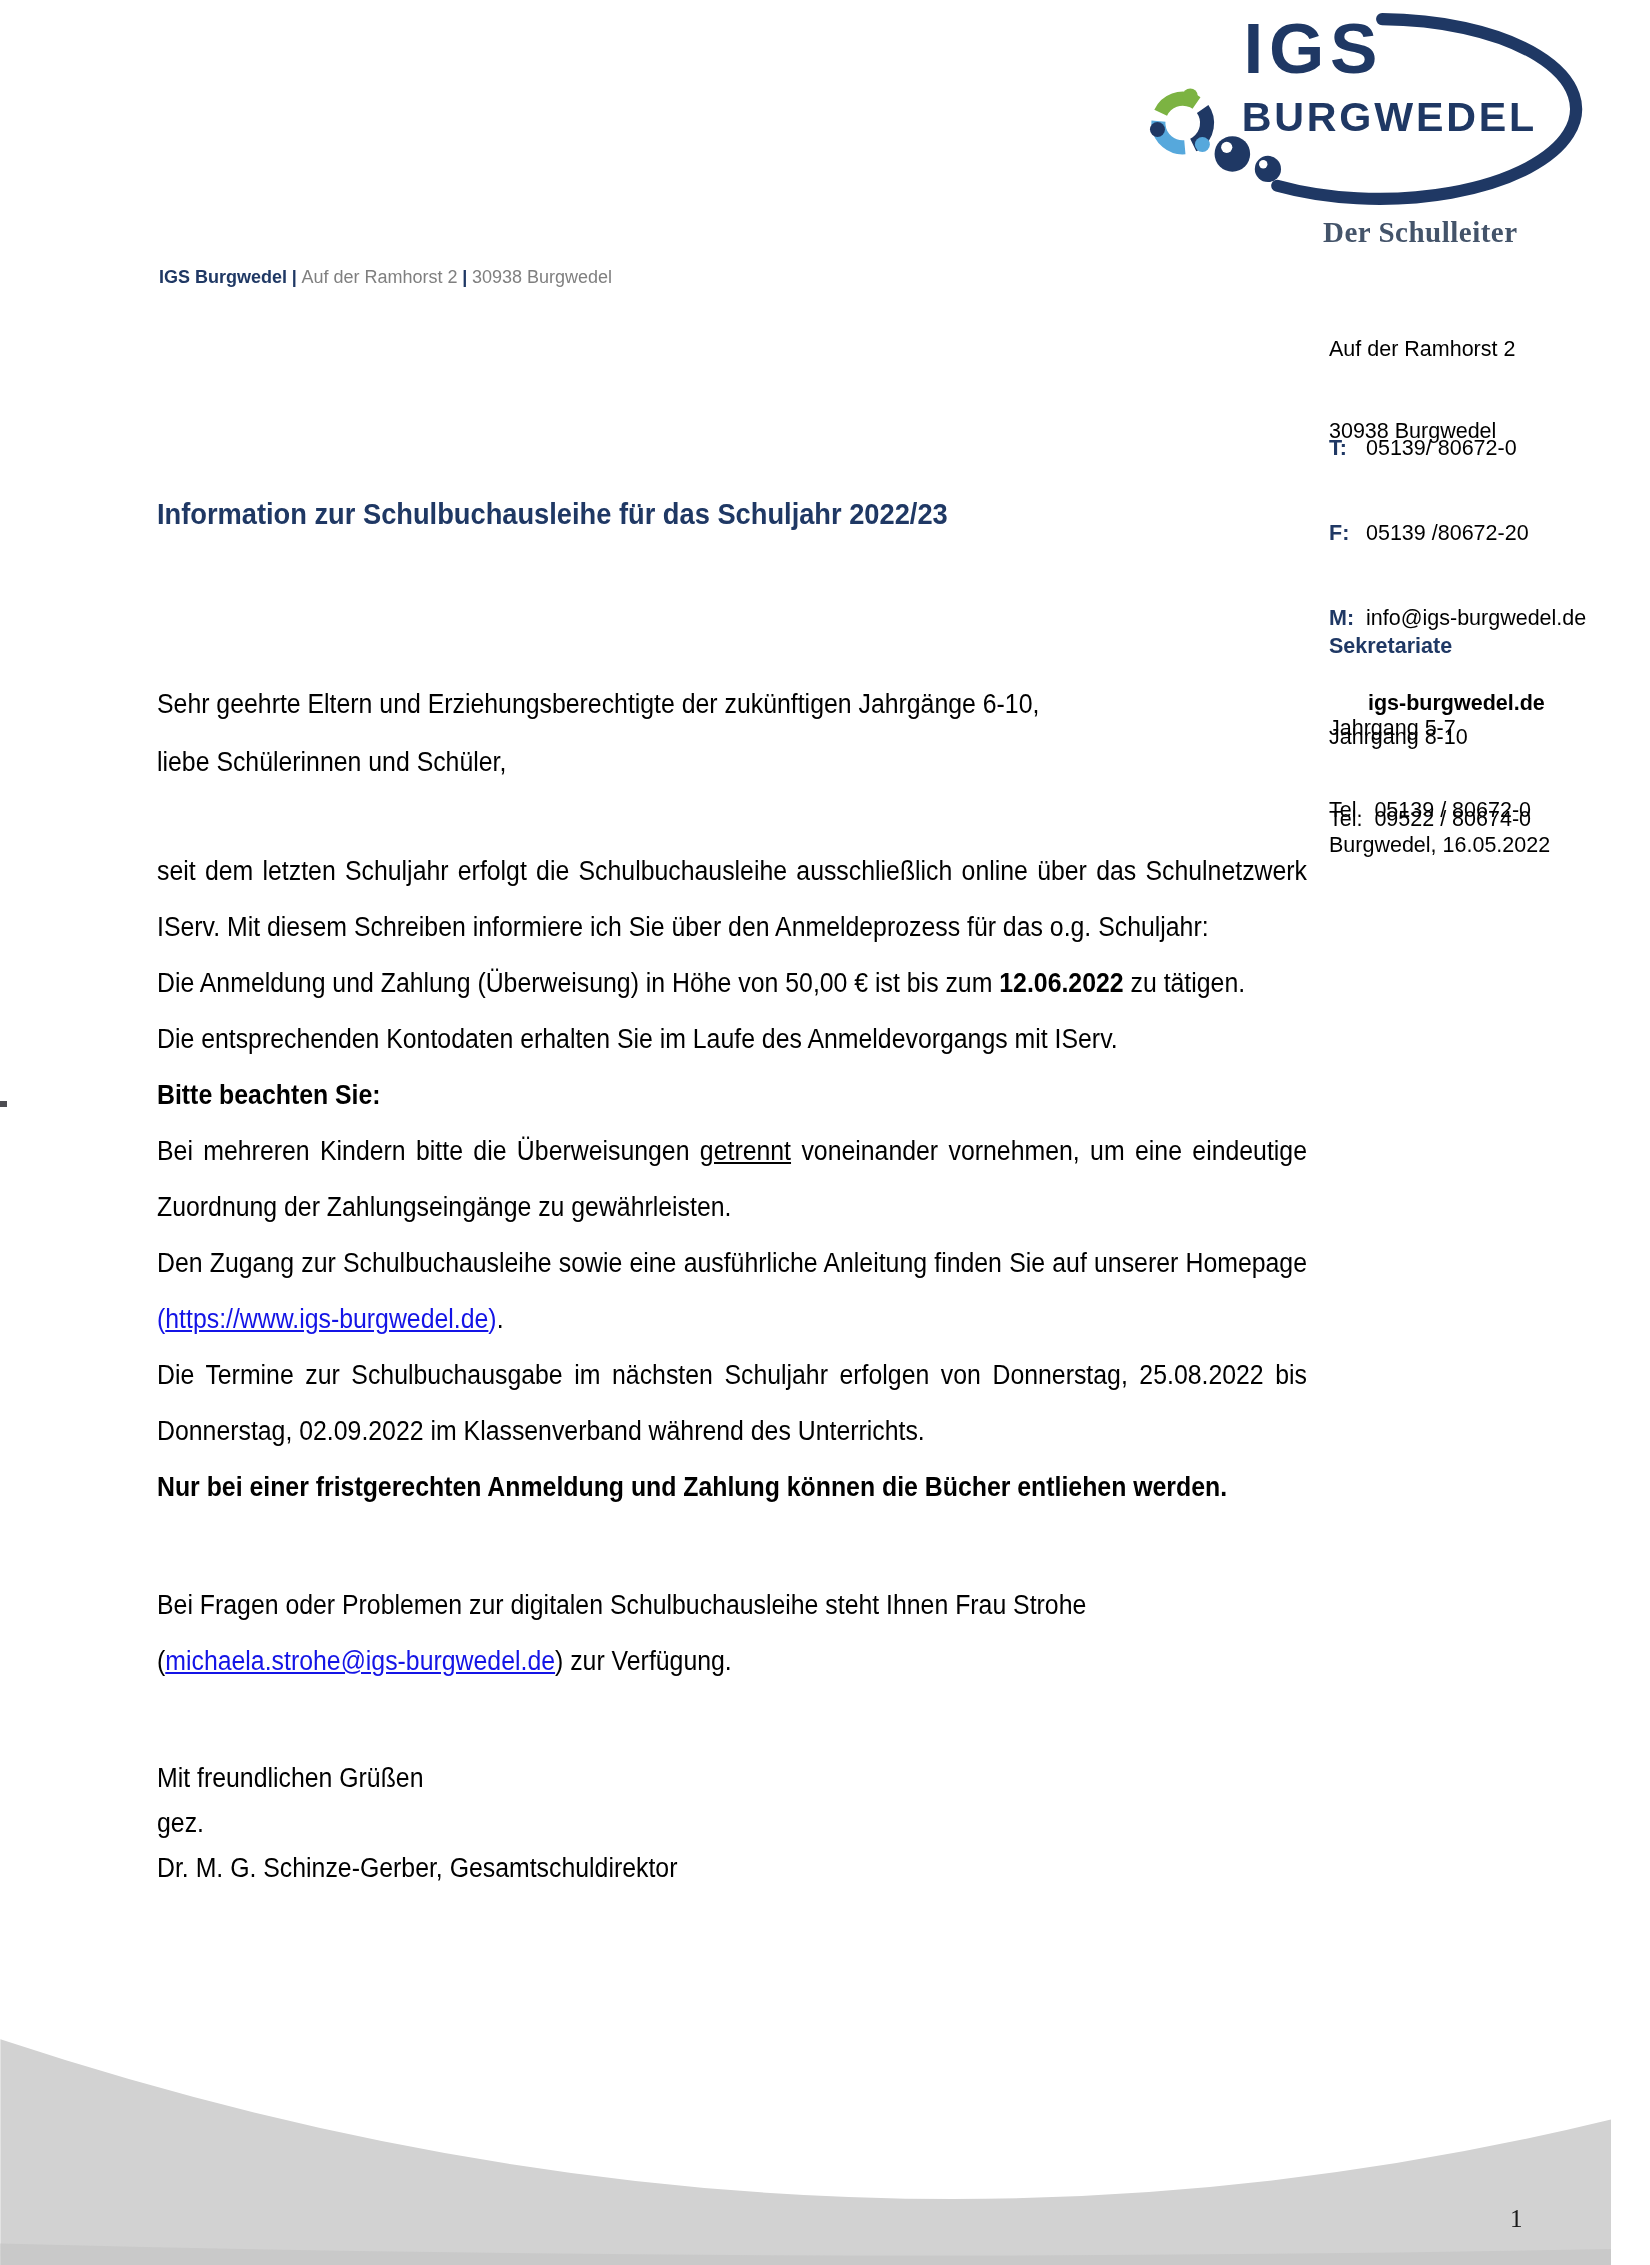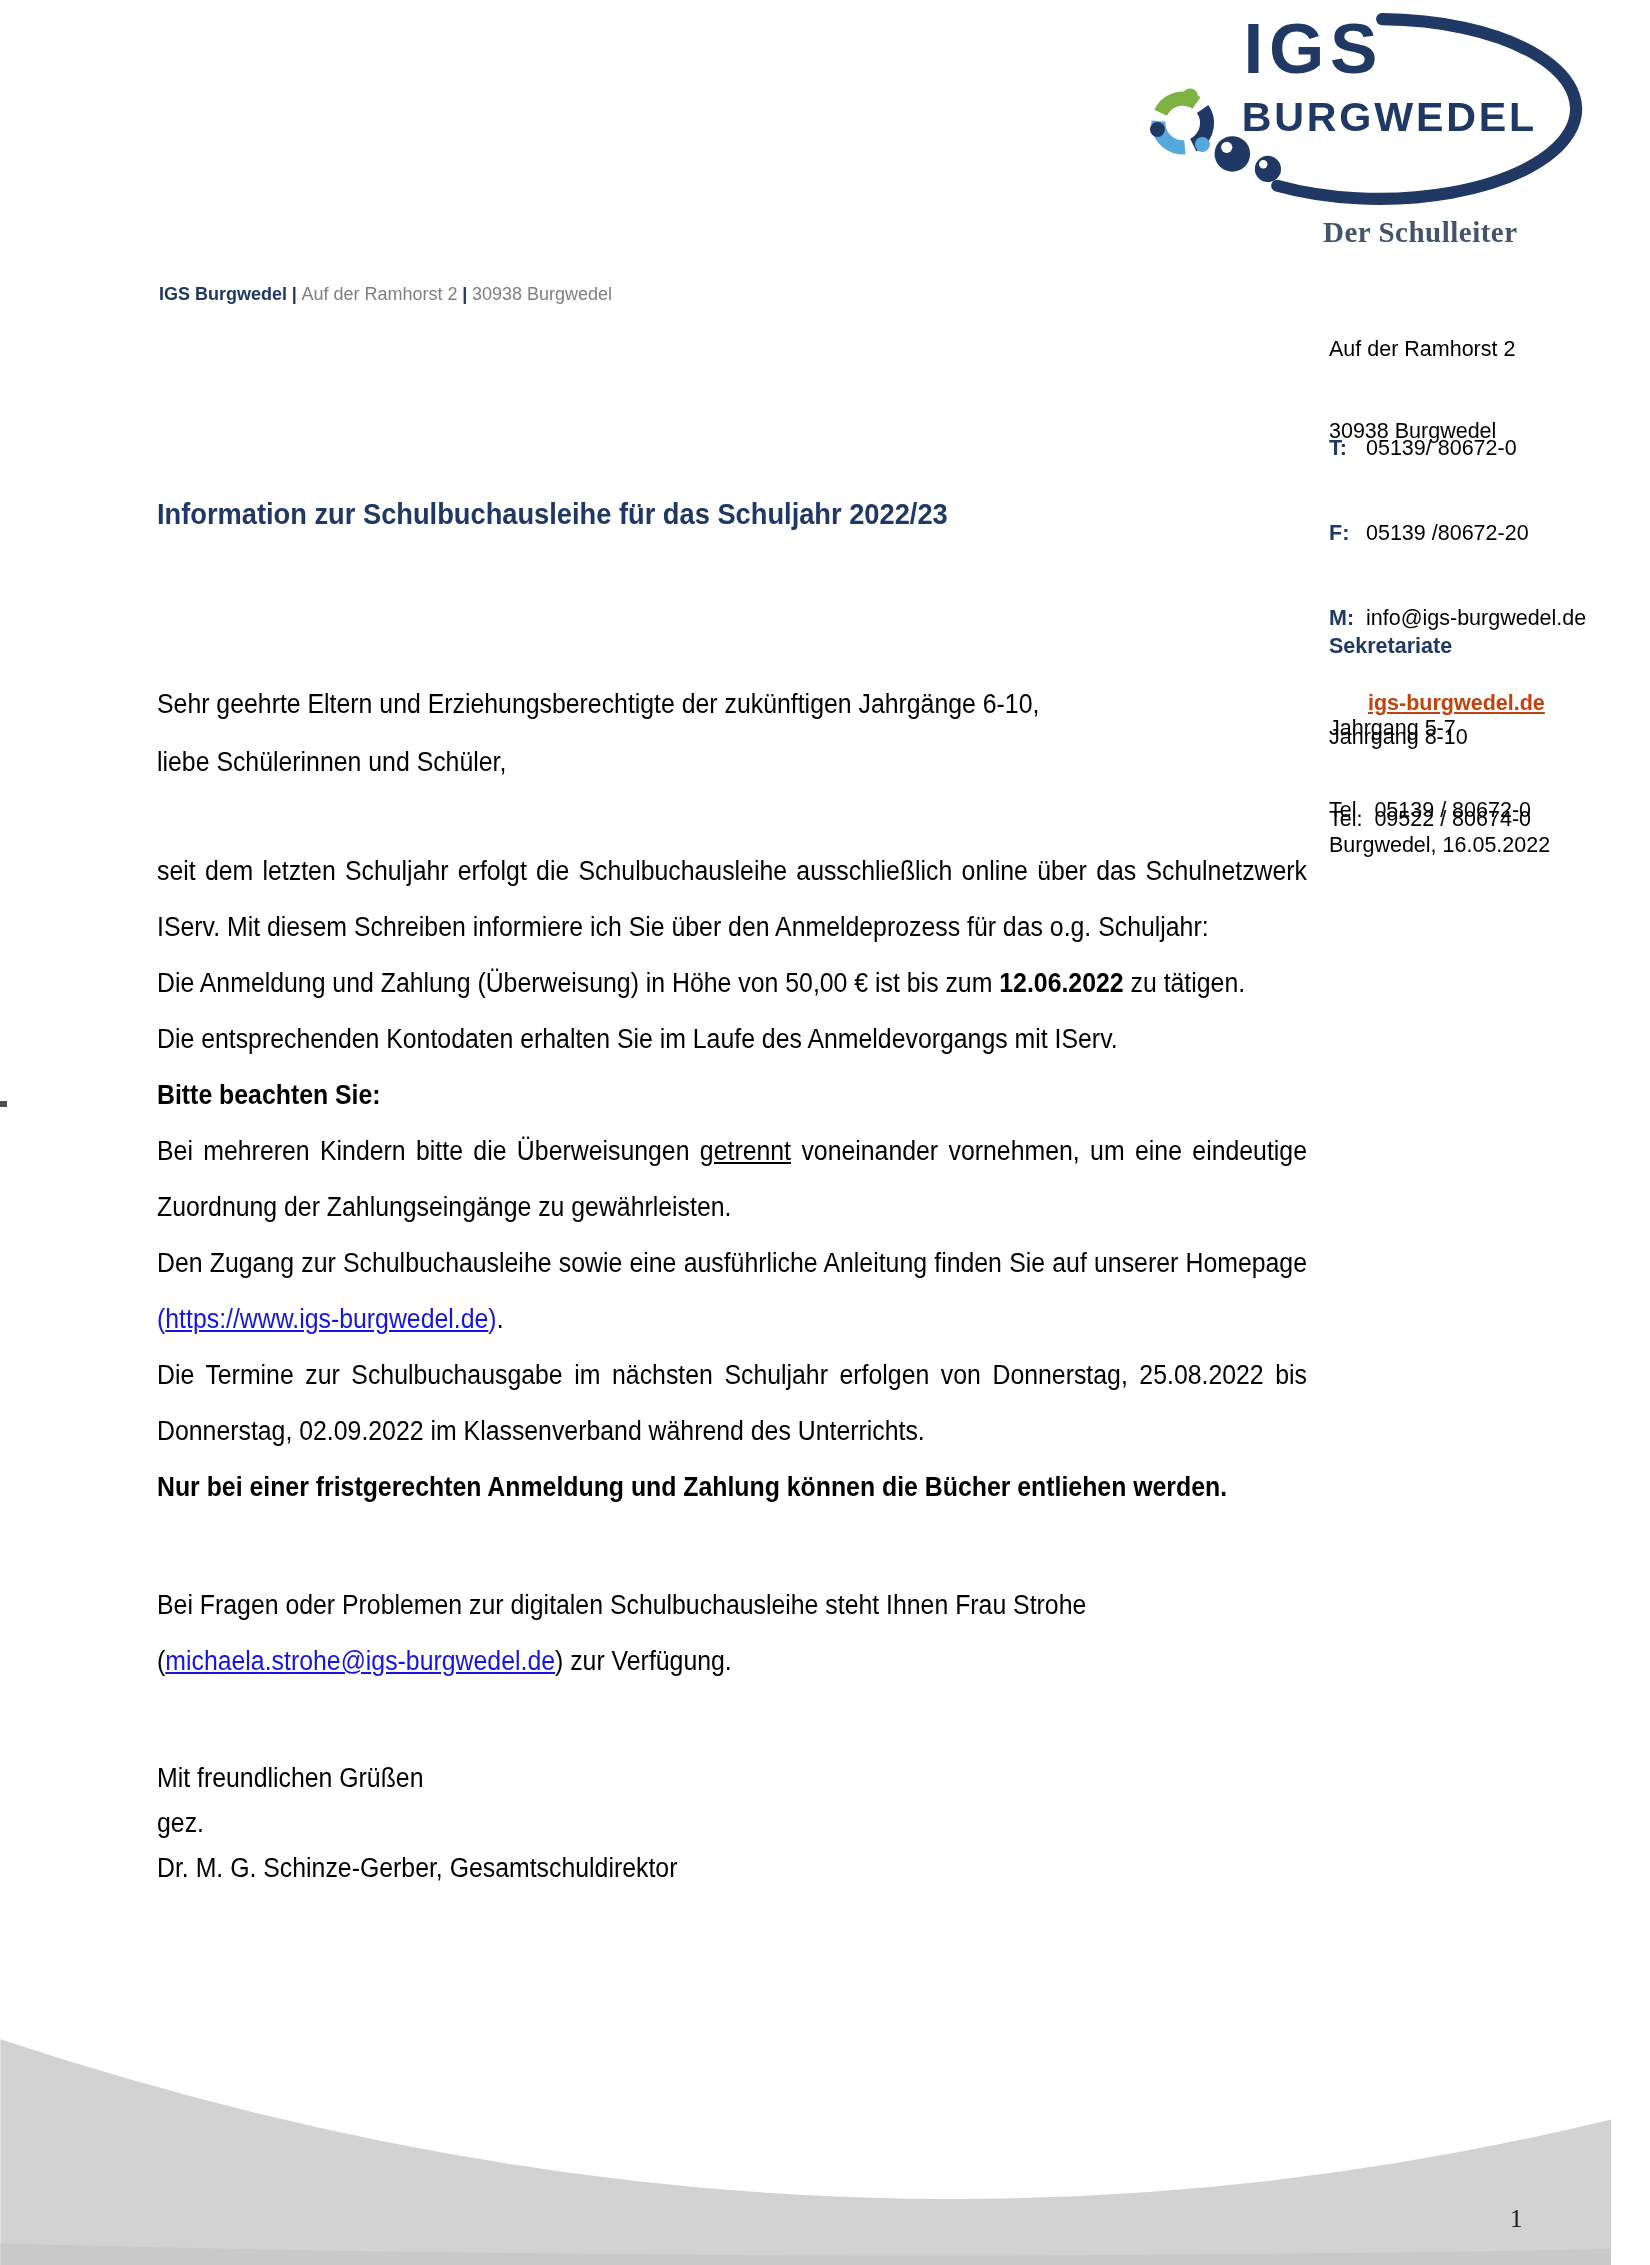--- a/index.html
+++ b/index.html
@@ -15,33 +15,33 @@
   
   .logo-wrap{position:absolute;left:1148px;top:5.6px;width:487px;height:220px;}
   .schulleiter{
     position:absolute;left:1323px;top:216px;
     font-family:"Liberation Serif", serif;
     font-weight:bold;font-size:29px;color:#44546A;
     letter-spacing:0.5px;
   }
 
   
-  .sender-line{position:absolute;left:159px;top:284px;font-size:18px;white-space:pre;}
+  .sender-line{position:absolute;left:159px;top:267px;font-size:18px;white-space:pre;}
   .sender-line .navy{color:#1F3864;font-weight:bold;}
   .sender-line .gray{color:#7f7f7f;}
   .sender-line .pipe{color:#1F3864;font-weight:bold;padding:0 4.7px;}
   .recipient{position:absolute;left:167px;top:302px;font-size:23.4px;line-height:31px;color:#000;}
 
   
   .sidebar{position:absolute;left:1329px;top:0;width:319px;font-size:21.5px;color:#000;}
   .sidebar .blk{position:absolute;left:0;white-space:pre-wrap;}
   .sidebar .row{line-height:32px;}
   .contact-rows .crow{line-height:35px;}
   .lbl{color:#1F3864;font-weight:bold;display:inline-block;width:37px;}
-  .weblink{color:#c2410c;font-weight:bold;padding-left:39px;text-decoration:underline;}
+  .weblink{color:#000000;font-weight:bold;padding-left:39px;}
   .sek-head{color:#1F3864;font-weight:bold;margin-top:25px;}
 
   
   .title{
     position:absolute;left:157px;top:498px;
     font-size:29px;font-weight:bold;color:#1F3864;
     transform:scaleX(0.94);transform-origin:0 0;white-space:nowrap;
   }
   .salutation{
     position:absolute;left:157px;top:675px;width:1250px;

